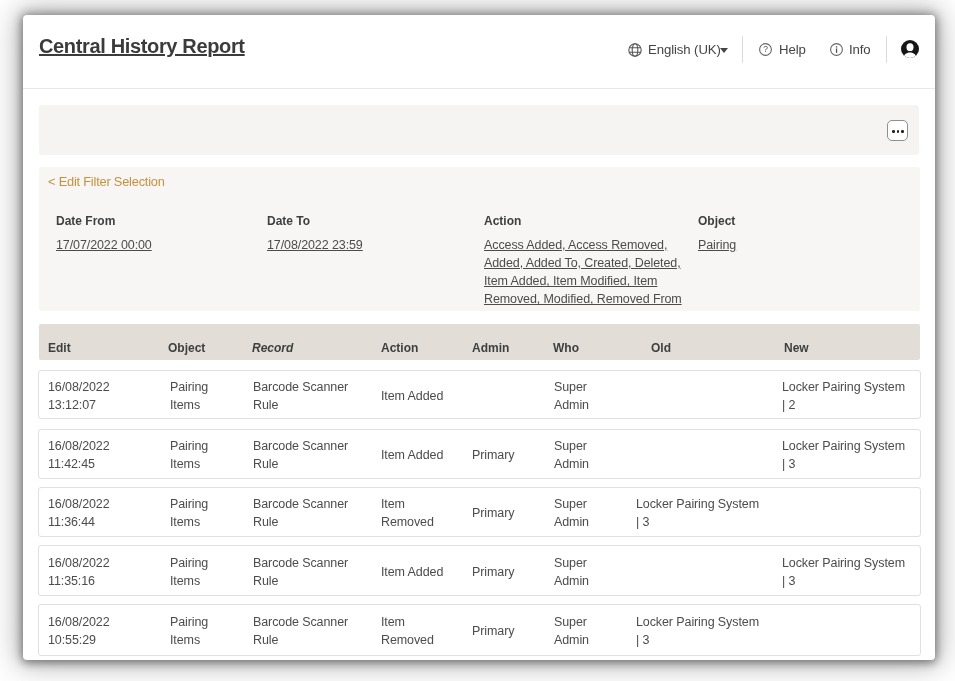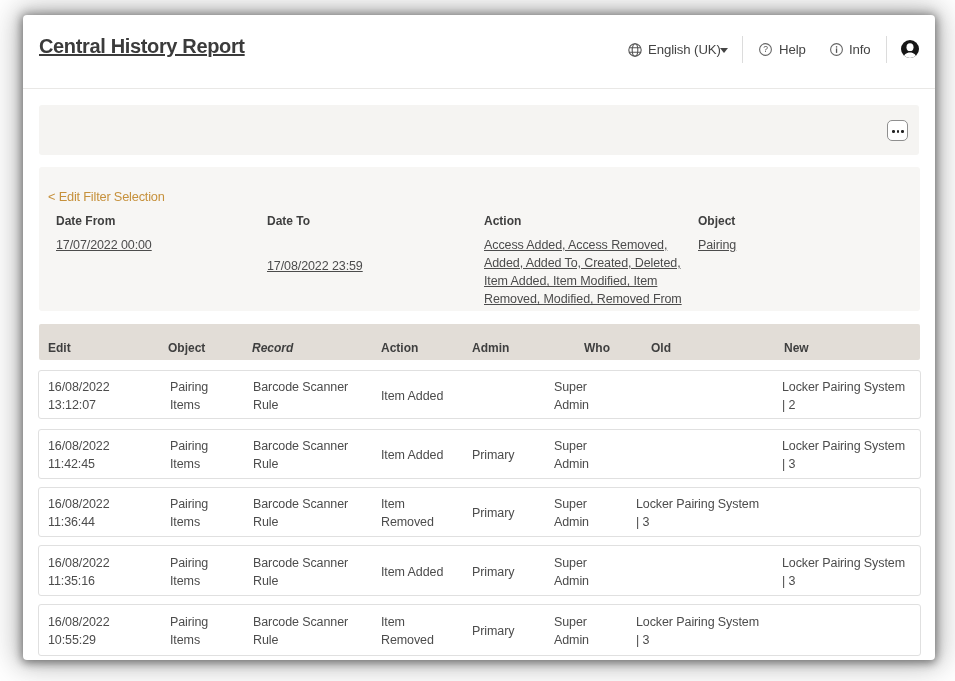--- a/index.html
+++ b/index.html
@@ -11,21 +11,21 @@
     box-shadow: 0 0 10px 2px rgba(0,0,0,0.28), 0 0 22px 5px rgba(0,0,0,0.20), 0 0 40px 8px rgba(0,0,0,0.12), 0 3px 9px rgba(0,0,0,0.22);
   }
   .topborder { position:absolute; left:23px; top:88px; width:912px; height:1px; background:#e9e8e6; }
   .title { position:absolute; left:39px; top:35px; font-size:20px; font-weight:bold; color:#3b3b3b; letter-spacing:-0.35px;text-decoration:underline; }
   .tr-text { font-size:13.2px; color:#444444; letter-spacing:-0.1px; }
   .sep { position:absolute; top:36px; width:1px; height:27px; background:#dcdcdc; }
   .toolbar { position:absolute; left:39px; top:105px; width:880px; height:50px; background:#f5f4f2; border-radius:3px; }
   .dotsbtn { position:absolute; left:887px; top:120px; width:21px; height:21px; background:#ffffff; border:1px solid #8f8f8f; border-radius:5px; }
   .dotsbtn span { position:absolute; top:9px; width:2.5px; height:2.5px; border-radius:50%; background:#222; }
   .filter { position:absolute; left:39px; top:167px; width:881px; height:144px; background:#f7f6f4; border-radius:3px; }
-  .editlink { position:absolute; left:48px; top:189px; font-size:12.8px; letter-spacing:-0.2px; color:#c6913c; }
+  .editlink { position:absolute; left:48px; top:174px; font-size:12.8px; letter-spacing:-0.2px; color:#c6913c; }
   .flabel { position:absolute; top:214px; font-size:12px; font-weight:bold; color:#3f3f3f; }
   .fvalue { position:absolute; top:236px; font-size:12.5px; color:#4c4c4c; line-height:18.1px; letter-spacing:-0.1px;text-decoration:underline; }
   .thead { position:absolute; left:39px; top:324px; width:881px; height:36px; background:#e2ddd7; border-radius:2px; }
   .hlabel { position:absolute; top:341px; font-size:12px; font-weight:bold; color:#3f3f3f; }
   .card { position:absolute; left:38px; width:883px; height:49px; background:#fff; border:1px solid #e0e0e0; border-radius:3px; }
   .cell { position:absolute; top:0; height:100%; display:flex; align-items:center; padding-top:3px; font-size:12.5px; color:#4c4c4c; line-height:18.1px; letter-spacing:-0.1px; }
 </style>
 </head>
 <body>
 <div class="frame"></div>
@@ -74,31 +74,31 @@
     <span style="left:13px;"></span>
 </div>
 
 <div class="filter"></div>
 <div class="editlink">&lt; Edit Filter Selection</div>
 <div class="flabel" style="left:56px;">Date From</div>
 <div class="flabel" style="left:267px;text-align:right;">Date To</div>
 <div class="flabel" style="left:484px;">Action</div>
 <div class="flabel" style="left:698px;">Object</div>
 <div class="fvalue" style="left:56px;">17/07/2022 00:00</div>
-<div class="fvalue" style="left:267px;margin-top:21px;">17/08/2022 23:59</div>
+<div class="fvalue" style="left:267px;">17/08/2022 23:59</div>
 <div class="fvalue" style="left:484px;">Access Added, Access Removed,<br>Added, Added To, Created, Deleted,<br>Item Added, Item Modified, Item<br>Removed, Modified, Removed From</div>
 <div class="fvalue" style="left:698px;">Pairing</div>
 
 <div class="thead"></div>
 <div class="hlabel" style="left:48px;">Edit</div>
 <div class="hlabel" style="left:168px;">Object</div>
 <div class="hlabel" style="left:252px;font-style:italic;">Record</div>
 <div class="hlabel" style="left:381px;">Action</div>
 <div class="hlabel" style="left:472px;">Admin</div>
-<div class="hlabel" style="left:584px;">Who</div>
+<div class="hlabel" style="left:553px;">Who</div>
 <div class="hlabel" style="left:651px;">Old</div>
 <div class="hlabel" style="left:784px;">New</div>
 
 <div class="card" style="top:370px;">
   <div class="cell" style="left:9px;">
       <div>16/08/2022<br>13:12:07</div>
     </div>
   <div class="cell" style="left:131px;">
       <div>Pairing<br>Items</div>
     </div>

